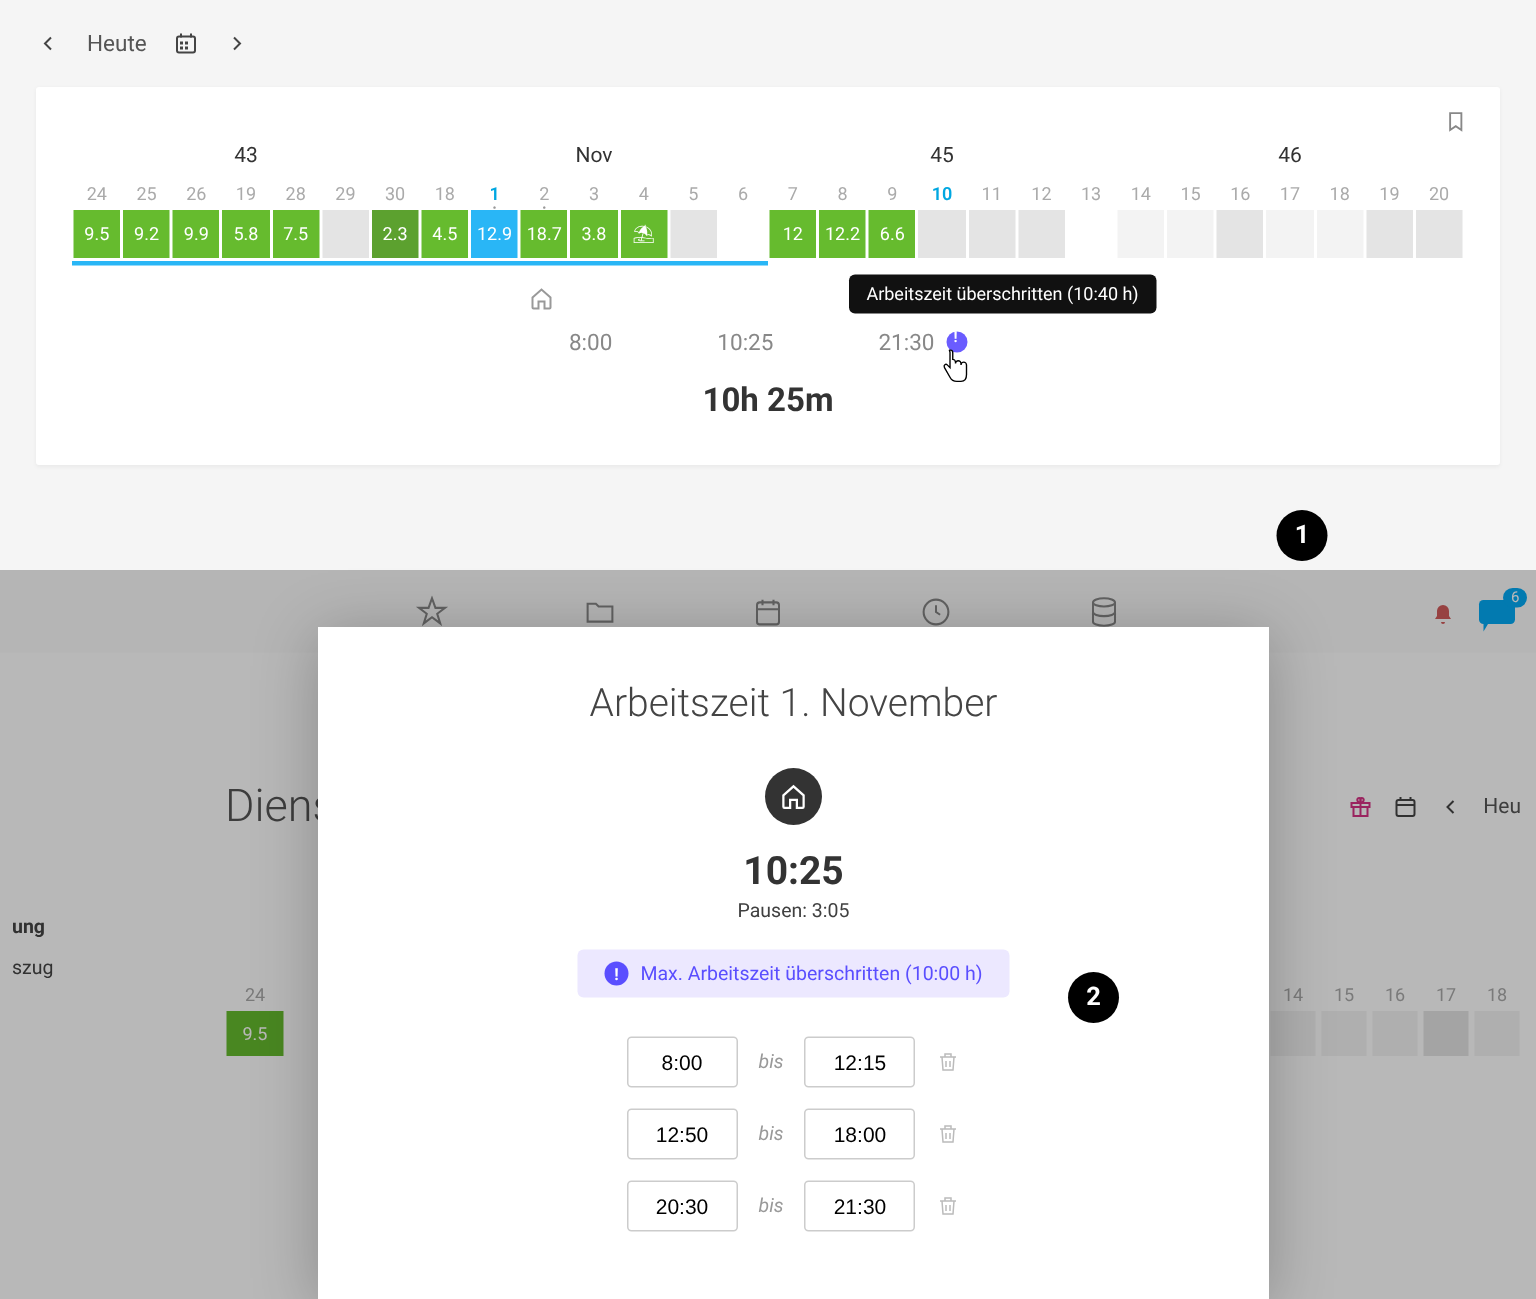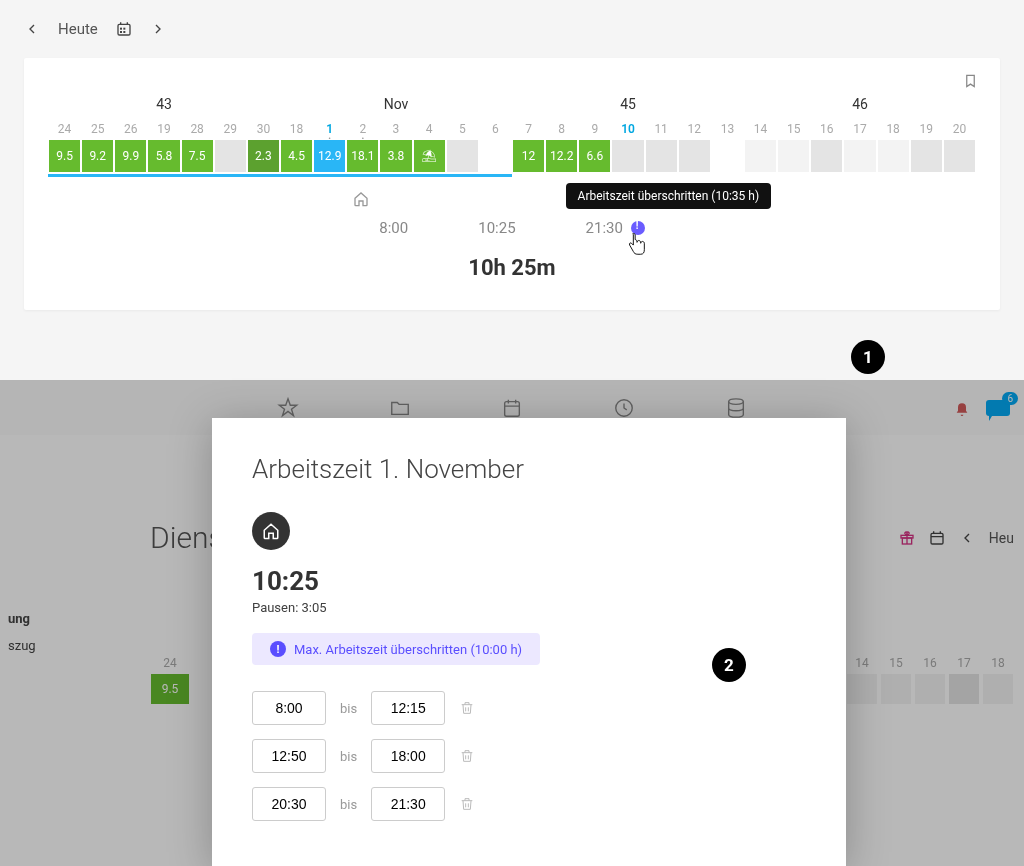--- a/index.html
+++ b/index.html
@@ -131,21 +131,21 @@
   .dim-weeks { position:absolute; top:630px; left:150px; right:10px;}
 
   
   .modal {
     position: absolute;
     top: 418px; left: 212px;
     width: 634px; height: 448px;
     background: #fff;
     box-shadow: 0 6px 40px rgba(0,0,0,0.25);
     padding: 36px 40px 20px 40px;
-    display: flex; flex-direction: column; align-items: flex-start;
+    display: flex; flex-direction: column; align-items: center;
   }
   .modal-title { font-size: 26px; font-weight: 300; color: #444; margin-bottom: 28px;}
   .home-circle {
     width: 38px; height: 38px; border-radius: 50%; background: #333; display:flex; align-items:center; justify-content:center;
     margin-bottom: 16px;
   }
   .home-circle svg { width: 18px; height: 18px; }
   .modal-big { font-size: 26px; font-weight: 700; margin-bottom: 4px;}
   .modal-sub { font-size: 13px; color: #404040; margin-bottom: 18px;}
   .warning-pill {
@@ -158,21 +158,21 @@
     margin-bottom: 26px;
   }
   .warning-pill .pill-dot{
     width:16px;height:16px;border-radius:50%;background:#5a4eff;color:#fff;font-size:11px;font-weight:700;display:flex;align-items:center;justify-content:center;
   }
   .time-rows{display:flex;flex-direction:column;gap:14px;}
   .time-row{display:flex;align-items:center;gap:14px;}
   .time-input{
     width:74px;height:34px;border:1px solid #ccc;border-radius:3px;text-align:center;font-size:14px;background:#fff;
   }
-  .bis{font-size:13px;color:#999;}
+  .bis{font-size:13px;color:#999;font-style:italic;}
   .trash{width:16px;height:16px;}
   .marker2 { top: 648px; left: 712px; }
 
 </style>
 </head>
 <body>
 
 <div class="top-section">
   <div class="date-row">
     <div class="date-nav">
@@ -250,21 +250,21 @@
           <div class="days-cells">
             <div class="day-cell green">
               <span>4.5</span>
             </div>
             <div class="day-cell blue">
               <span class="cell-dot">•</span>
               <span>12.9</span>
             </div>
             <div class="day-cell green">
               <span class="cell-dot">•</span>
-              <span>18.1</span>
+              <span>18.7</span>
             </div>
             <div class="day-cell green">
               <span>3.8</span>
             </div>
             <div class="day-cell green-icon">
               <span>⛱</span>
             </div>
             <div class="day-cell gray">
               <span></span>
             </div>
@@ -351,21 +351,21 @@
     <div class="timeline-zone">
       <div class="timeline">
         <svg class="home-mini2" viewBox="0 0 24 24" fill="none" stroke="#999" stroke-width="2" style="left:-26px;top:-28px;">
             <path d="M3 11l9-8 9 8v10a1 1 0 01-1 1h-5v-7h-6v7H4a1 1 0 01-1-1V11z"></path>
           </svg>
         <span>8:00</span>
         <span>10:25</span>
         <span style="position:relative;">
           <span>21:30</span>
           <span class="alert-dot"></span>
-          <span class="tooltip-bubble" style="left:-20px;">Arbeitszeit überschritten (10:35 h)</span>
+          <span class="tooltip-bubble" style="left:-20px;">Arbeitszeit überschritten (10:40 h)</span>
         </span>
         <svg class="cursor-hand" viewBox="0 0 24 28" fill="#fff" stroke="#000" stroke-width="1">
             <path d="M8 2v11l-2-2c-1-1-3 0-2 2l4 7c1 2 2 3 5 3h3c3 0 4-2 4-5v-7c0-1-1-2-2-2s-2 1-2 2v-1c0-1-1-2-2-2s-2 1-2 2v-1c0-1-1-2-2-2V2c0-1-1-2-2-2S8 1 8 2z"></path>
           </svg>
       </div>
       <div class="big-duration">10h 25m</div>
     </div>
 
     <div class="marker-circle marker1">1</div>
   </div>

